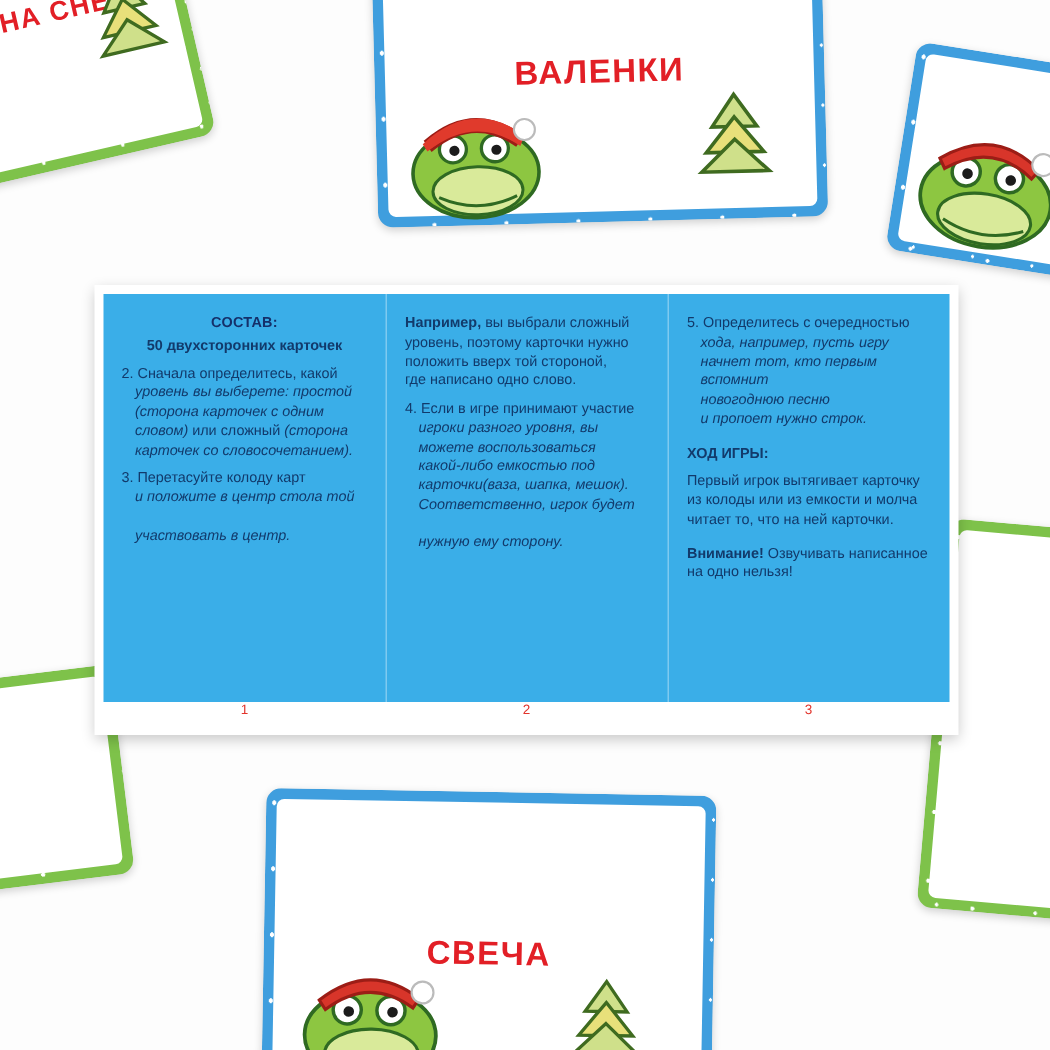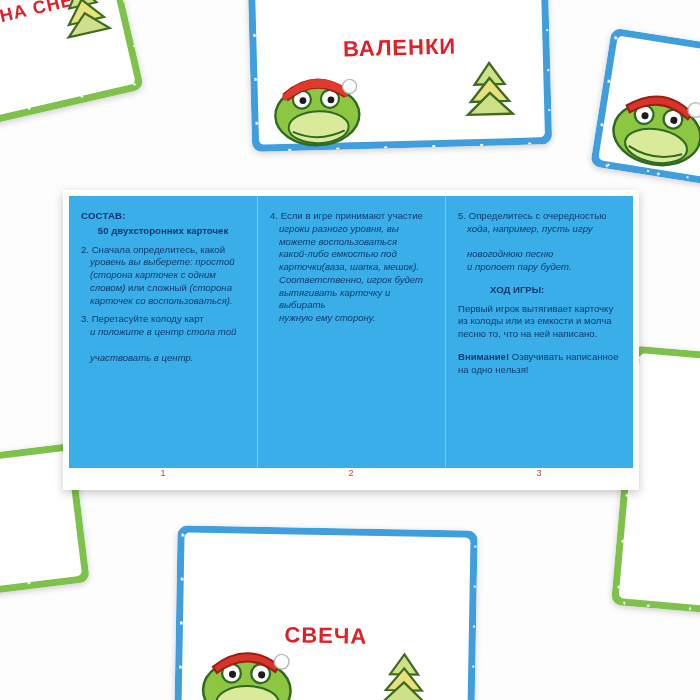--- a/index.html
+++ b/index.html
@@ -89,20 +89,21 @@
     padding: 14px 12px 8px 12px;
     box-sizing: border-box;
     color: #123a6b;
     font-size: 9.6px;
     line-height: 1.33;
     position: relative;
   }
   .page + .page { border-left: 1px solid rgba(255,255,255,0.35); }
   .page p { margin: 0 0 6px 0; }
   .page .hdr {
+    text-align: center;
     font-weight: bold;
     color: #15306a;
     margin: 0 0 2px 0;
     letter-spacing: .2px;
   }
   .page .center { text-align: center; }
   .page .ital { font-style: italic; }
   .page .bold { font-weight: bold; }
   .page .indent { padding-left: 9px; font-style: italic; }
   .pagenums {
@@ -216,56 +217,62 @@
   <div class="pages">
 
     <div class="page">
       <p class="hdr">СОСТАВ:</p>
       <p class="center bold">50 двухсторонних карточек</p>
       <p>
         <span>2. Сначала определитесь, какой</span><br>
         <span class="indent" style="display:inline-block">уровень вы выберете: простой</span><br>
         <span class="indent ital" style="display:inline-block">(сторона карточек с одним</span><br>
         <span class="indent ital" style="display:inline-block">словом)</span><span> или сложный </span><span class="ital">(сторона</span><br>
-        <span class="indent ital" style="display:inline-block">карточек со воспользоваться).</span>
+        <span class="indent ital" style="display:inline-block">карточек со словосочетанием).</span>
       </p>
       <p>
         <span>3. Перетасуйте колоду карт</span><br>
         <span class="indent" style="display:inline-block">и положите в центр стола той</span><br>
         <br>
         <span class="indent" style="display:inline-block">участвовать в центр.</span>
       </p>
     </div>
 
     <div class="page">
+      <p>
+        <span class="bold">Например,</span><span> вы выбрали сложный</span><br>
+        <span>уровень, поэтому карточки нужно</span><br>
+        <span>положить вверх той стороной,</span><br>
+        <span>где написано одно слово.</span>
+      </p>
       <p>
         <span>4. Если в игре принимают участие</span><br>
         <span class="indent" style="display:inline-block">игроки разного уровня, вы</span><br>
         <span class="indent" style="display:inline-block">можете воспользоваться</span><br>
         <span class="indent" style="display:inline-block">какой-либо емкостью под</span><br>
         <span class="indent" style="display:inline-block">карточки </span><span class="ital">(ваза, шапка, мешок).</span><br>
         <span class="indent" style="display:inline-block">Соответственно, игрок будет</span><br>
-        <span class="indent" style="display:inline-block">вытягивать карточку и выбирать</span><br>
+        <br>
         <span class="indent" style="display:inline-block">нужную ему сторону.</span>
       </p>
     </div>
 
     <div class="page">
       <p>
         <span>5. Определитесь с очередностью</span><br>
         <span class="indent" style="display:inline-block">хода, например, пусть игру</span><br>
-        <br>
+        <span class="indent" style="display:inline-block">начнет тот, кто первым вспомнит</span><br>
         <span class="indent" style="display:inline-block">новогоднюю песню</span><br>
-        <span class="indent" style="display:inline-block">и пропоет пару будет.</span>
-      </p>
-      <p class="bold" style="margin-top:10px;margin-left:32px;">ХОД ИГРЫ:</p>
+        <span class="indent" style="display:inline-block">и пропоет нужно строк.</span>
+      </p>
+      <p class="bold" style="margin-top:10px;">ХОД ИГРЫ:</p>
       <p>
         <span>Первый игрок вытягивает карточку</span><br>
         <span>из колоды или из емкости и молча</span><br>
-        <span>песню то, что на ней написано.</span>
+        <span>читает то, что на ней карточки.</span>
       </p>
       <p style="margin-top:10px;">
         <span class="bold">Внимание!</span><span> Озвучивать написанное</span><br>
         <span>на одно нельзя!</span>
       </p>
     </div>
   </div>
 
   <div class="pagenums">
     <span>1</span>

